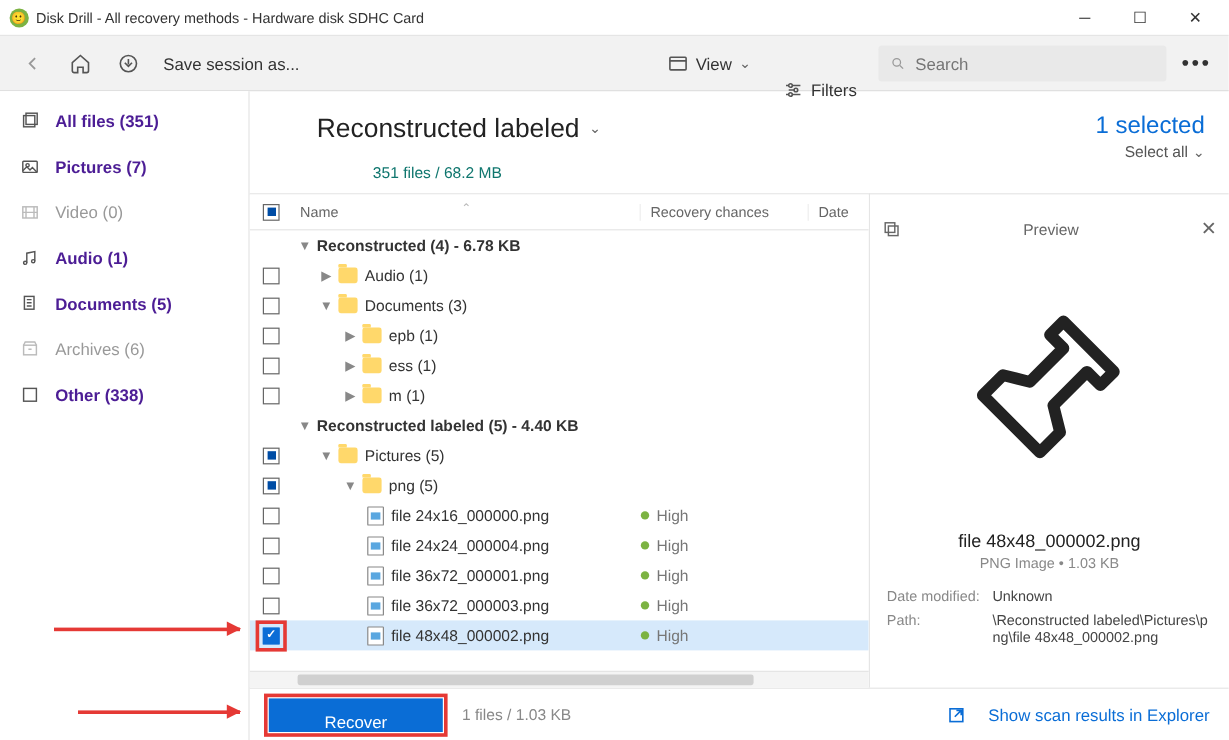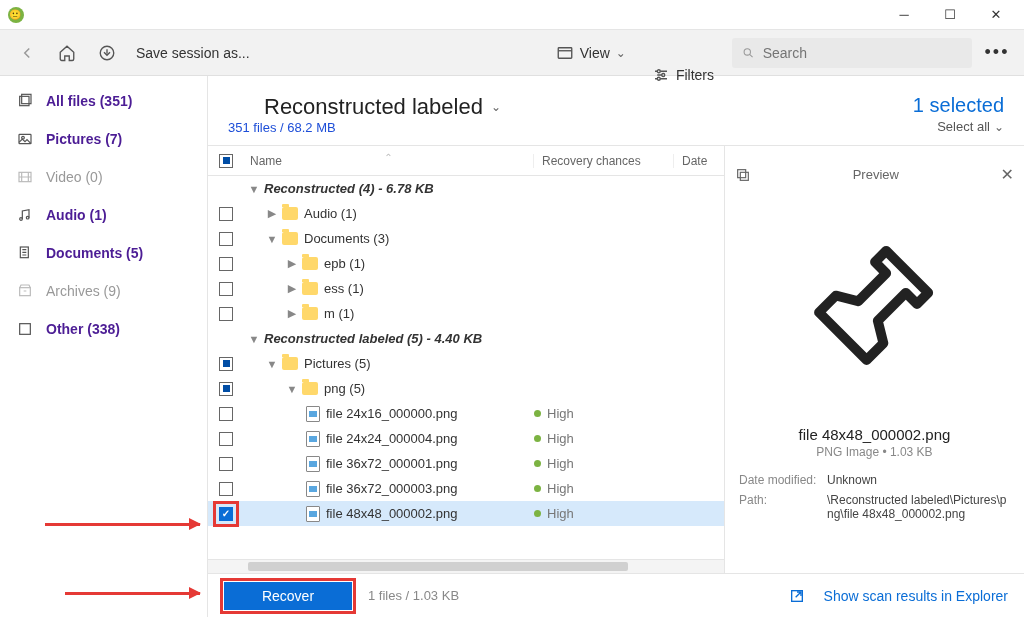--- a/index.html
+++ b/index.html
@@ -30,21 +30,21 @@
 .side-item { display:flex; align-items:center; gap:12px; padding: 10px 16px; font-size:14px; color:#4c1d95;}
 .side-item.muted { color:#999;}
 .side-item.bold { font-weight:600;}
 .side-icon { width:18px; height:18px; display:flex; align-items:center; justify-content:center; color:#555;}
 .side-icon svg { width:16px; height:16px; stroke:#555; }
 .side-item.muted .side-icon svg { stroke: #bbb;}
 
 .main { flex:1; display:flex; flex-direction:column; }
 .main-header { padding: 18px 20px 10px 20px; display:flex; align-items:flex-start;}
 .mh-left .mh-title { font-size: 22px; color:#222; display:flex; align-items:center; gap:8px;margin-left:36px;}
-.mh-left .mh-sub { font-size:13px; color:#1d4ed8; margin-top:0;}
+.mh-left .mh-sub { font-size:13px; color:#0f766e; margin-top:16px;text-align:center;}
 .mh-right { margin-left:auto; text-align:right;}
 .mh-selected { font-size:20px; color:#0a6dd6;}
 .mh-selectall { font-size:13px; color:#555; display:flex; align-items:center; justify-content:flex-end; gap:4px; margin-top:2px;}
 
 
 .tree-wrap { display:flex; flex:1; min-height:0;}
 .tree { flex:1; border-top:1px solid #e5e5e5; overflow:hidden; display:flex; flex-direction:column; position:relative;}
 .tree-head { display:flex; align-items:center; height:30px; border-bottom:1px solid #e5e5e5; font-size:12px; color:#666; background:#fff;}
 .th-cb { width:36px; display:flex; justify-content:center;}
 .th-name { flex:1; padding-left:6px; position:relative; border-right:1px solid #eee;}
@@ -64,21 +64,21 @@
 .cb-highlight { outline: 3px solid #e53935; outline-offset: 1px; padding:2px;}
 .rcell { flex:1; display:flex; align-items:center; gap:4px; padding-left:4px; min-width:0;}
 .rc-col { width:140px; display:flex; align-items:center; gap:6px; color:#777; font-size:13px;}
 .date-col { width:50px;}
 .indent { display:inline-block;}
 .chev { width:12px; color:#888; font-size:11px; display:inline-flex; justify-content:center;}
 .folder-icon { width:16px; height:13px; background:#ffd86b; border-radius:2px; position:relative; margin-right:2px;}
 .folder-icon::before { content:""; position:absolute; top:-3px; left:0; width:7px; height:3px; background:#ffd86b; border-radius:1px 1px 0 0;}
 .file-icon { width:14px; height:16px; border:1px solid #888; border-radius:1px; background:#fff; position:relative; margin-right:2px;}
 .file-icon::after { content:""; position:absolute; left:2px; right:2px; top:4px; height:6px; background:#5aa7e0;}
-.group-label { font-weight:600;font-style:italic;}
+.group-label { font-weight:600;}
 .dot { width:7px; height:7px; border-radius:50%; background:#7cb342;}
 
 .tree-scroll { height:14px; border-top:1px solid #e5e5e5; background:#f4f4f4; position:relative;}
 .tree-scroll::after { content:""; position:absolute; left:40px; width:380px; top:2px; bottom:2px; background:#d0d0d0; border-radius:2px;}
 
 
 .preview { width:300px; border-top:1px solid #e5e5e5; border-left:1px solid #e5e5e5; display:flex; flex-direction:column; font-size:13px;}
 .pv-head { display:flex; align-items:center; padding:6px 10px; color:#666;margin-top:13px;}
 .pv-head .pv-title { flex:1; text-align:center;}
 .pv-close { font-size:16px; color:#666;}
@@ -86,36 +86,37 @@
 .pv-pin svg { width:140px; height:140px;}
 .pv-name { text-align:center; font-size:15px; color:#222; margin-top:6px;}
 .pv-type { text-align:center; font-size:12px; color:#888; margin-top:2px;}
 .pv-meta { padding:14px 14px; font-size:12px; color:#444;}
 .pv-meta-row { display:flex; gap:8px; margin-bottom:6px;}
 .pv-meta-row .k { width:80px; color:#888;}
 .pv-meta-row .v { flex:1; color:#444; word-break:break-all;}
 
 
 .footer { height: 44px; border-top:1px solid #e5e5e5; display:flex; align-items:center; padding:0 16px; gap:16px;}
-.recover-btn { background:#0a6dd6; color:#fff; width:128px; height:28px; display:flex; align-items:center; justify-content:center; font-size:14px; outline:3px solid #e53935; outline-offset:1px;}
+.recover-btn { background:#0a6dd6; color:#fff; width:145px; height:28px; display:flex; align-items:flex-end; justify-content:center; font-size:14px; outline:3px solid #e53935; outline-offset:1px;}
 .footer-info { color:#888; font-size:13px;}
 .footer-spacer { flex:1;}
 .show-explorer { color:#0a6dd6; font-size:14px; display:flex; align-items:center; gap:19px;}
 
 
 .red-arrow { position:absolute; height:3px; background:#e53935;}
 .red-arrow::after { content:""; position:absolute; right:-1px; top:-5px; border-left:12px solid #e53935; border-top:6.5px solid transparent; border-bottom:6.5px solid transparent;}
 
 .chevd { font-size:12px; color:#666;}
 </style>
 </head>
 <body>
 
 <div class="titlebar">
   <div class="app-icon">🙂</div>
+  <div class="title">Disk Drill - All recovery methods - Hardware disk SDHC Card</div>
   <div class="winbtns">
     <div class="winbtn">─</div>
     <div class="winbtn">☐</div>
     <div class="winbtn">✕</div>
   </div>
 </div>
 
 <div class="toolbar">
   <div class="tbtn">
     <svg viewBox="0 0 24 24" fill="none" stroke="#999" stroke-width="2">
@@ -213,21 +214,21 @@
         </span>
       <span>Documents (5)</span>
     </div>
     <div class="side-item muted">
       <span class="side-icon">
           <svg viewBox="0 0 24 24" fill="none" stroke-width="1.8">
             <rect x="4" y="7" width="16" height="12"></rect>
             <path d="M4 7l2-4h12l2 4M10 12h4"></path>
           </svg>
         </span>
-      <span>Archives (9)</span>
+      <span>Archives (6)</span>
     </div>
     <div class="side-item bold">
       <span class="side-icon">
           <svg viewBox="0 0 24 24" fill="none" stroke-width="1.8">
             <rect x="4" y="4" width="16" height="16"></rect>
           </svg>
         </span>
       <span>Other (338)</span>
     </div>
   </div>

